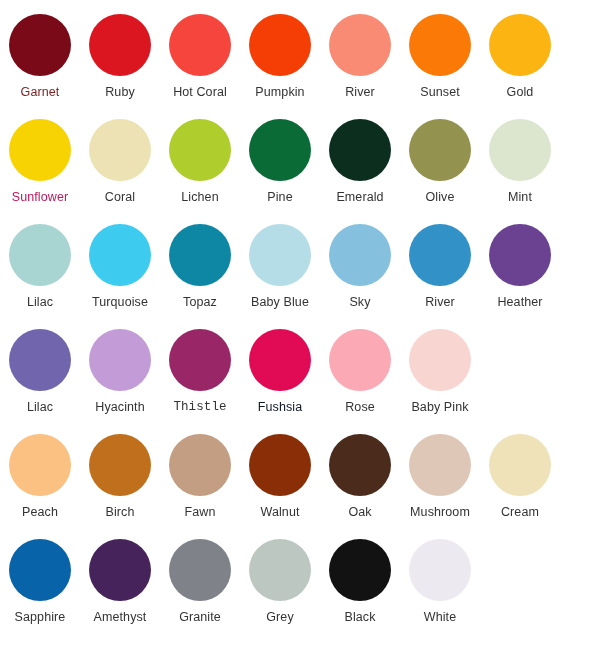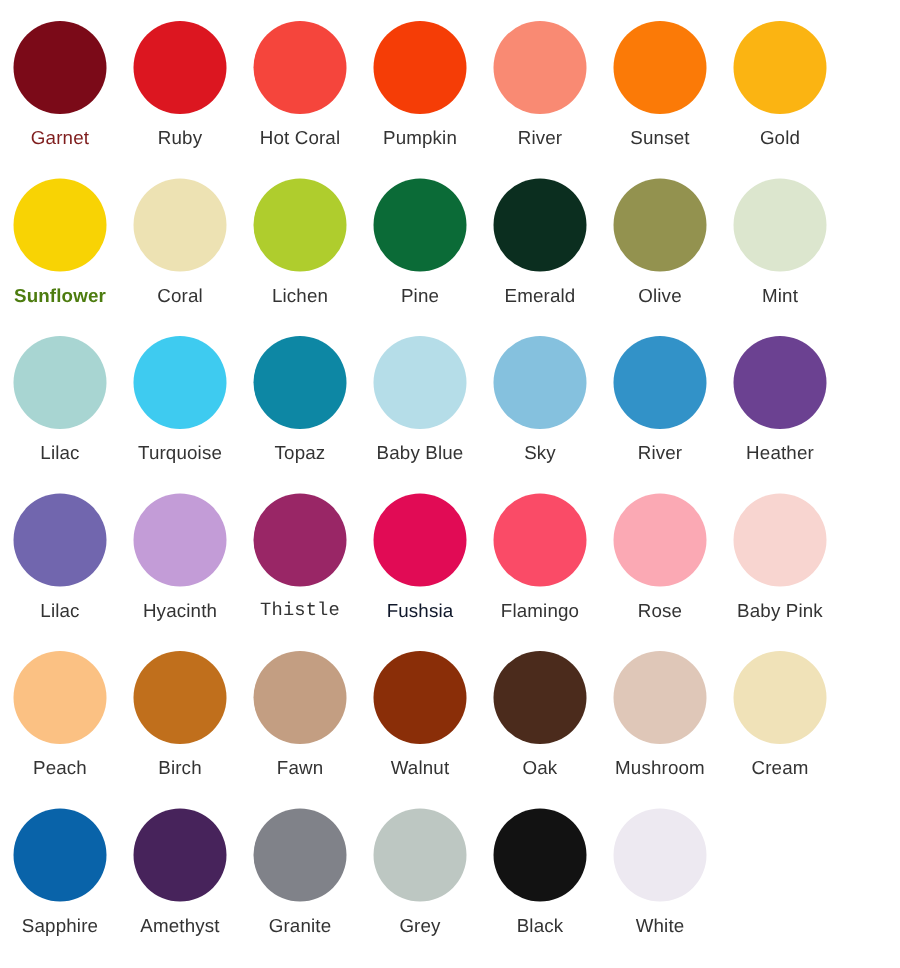--- a/index.html
+++ b/index.html
@@ -88,21 +88,21 @@
           <div class="swatch-label" style="color: rgb(51, 51, 51);">Sunset</div>
         </div>
         <div class="swatch-cell">
           <span class="swatch-dot" style="background-color: rgb(251, 180, 18);"></span>
           <div class="swatch-label" style="color: rgb(51, 51, 51);">Gold</div>
         </div>
       </div>
       <div class="swatch-row">
         <div class="swatch-cell">
           <span class="swatch-dot" style="background-color: rgb(248, 211, 4);"></span>
-          <div class="swatch-label" style="color: #4d7c0f; font-weight: bold;">Sunflower</div>
+          <div class="swatch-label" style="color: #be185d;">Sunflower</div>
         </div>
         <div class="swatch-cell">
           <span class="swatch-dot" style="background-color: rgb(237, 226, 179);"></span>
           <div class="swatch-label" style="color: rgb(51, 51, 51);">Coral</div>
         </div>
         <div class="swatch-cell">
           <span class="swatch-dot" style="background-color: rgb(175, 205, 45);"></span>
           <div class="swatch-label" style="color: rgb(51, 51, 51);">Lichen</div>
         </div>
         <div class="swatch-cell">
@@ -161,24 +161,20 @@
           <span class="swatch-dot" style="background-color: rgb(195, 156, 215);"></span>
           <div class="swatch-label" style="color: rgb(51, 51, 51);">Hyacinth</div>
         </div>
         <div class="swatch-cell">
           <span class="swatch-dot" style="background-color: rgb(153, 38, 102);"></span>
           <div class="swatch-label" style="color: rgb(51, 51, 51); font-family: Liberation Mono, monospace;">Thistle</div>
         </div>
         <div class="swatch-cell">
           <span class="swatch-dot" style="background-color: rgb(225, 11, 85);"></span>
           <div class="swatch-label" style="color: #0f172a;">Fushsia</div>
-        </div>
-        <div class="swatch-cell">
-          <span class="swatch-dot" style="background-color: rgb(250, 75, 103);"></span>
-          <div class="swatch-label" style="color: rgb(51, 51, 51);">Flamingo</div>
         </div>
         <div class="swatch-cell">
           <span class="swatch-dot" style="background-color: rgb(251, 169, 180);"></span>
           <div class="swatch-label" style="color: rgb(51, 51, 51);">Rose</div>
         </div>
         <div class="swatch-cell">
           <span class="swatch-dot" style="background-color: rgb(248, 213, 208);"></span>
           <div class="swatch-label" style="color: rgb(51, 51, 51);">Baby Pink</div>
         </div>
       </div>

